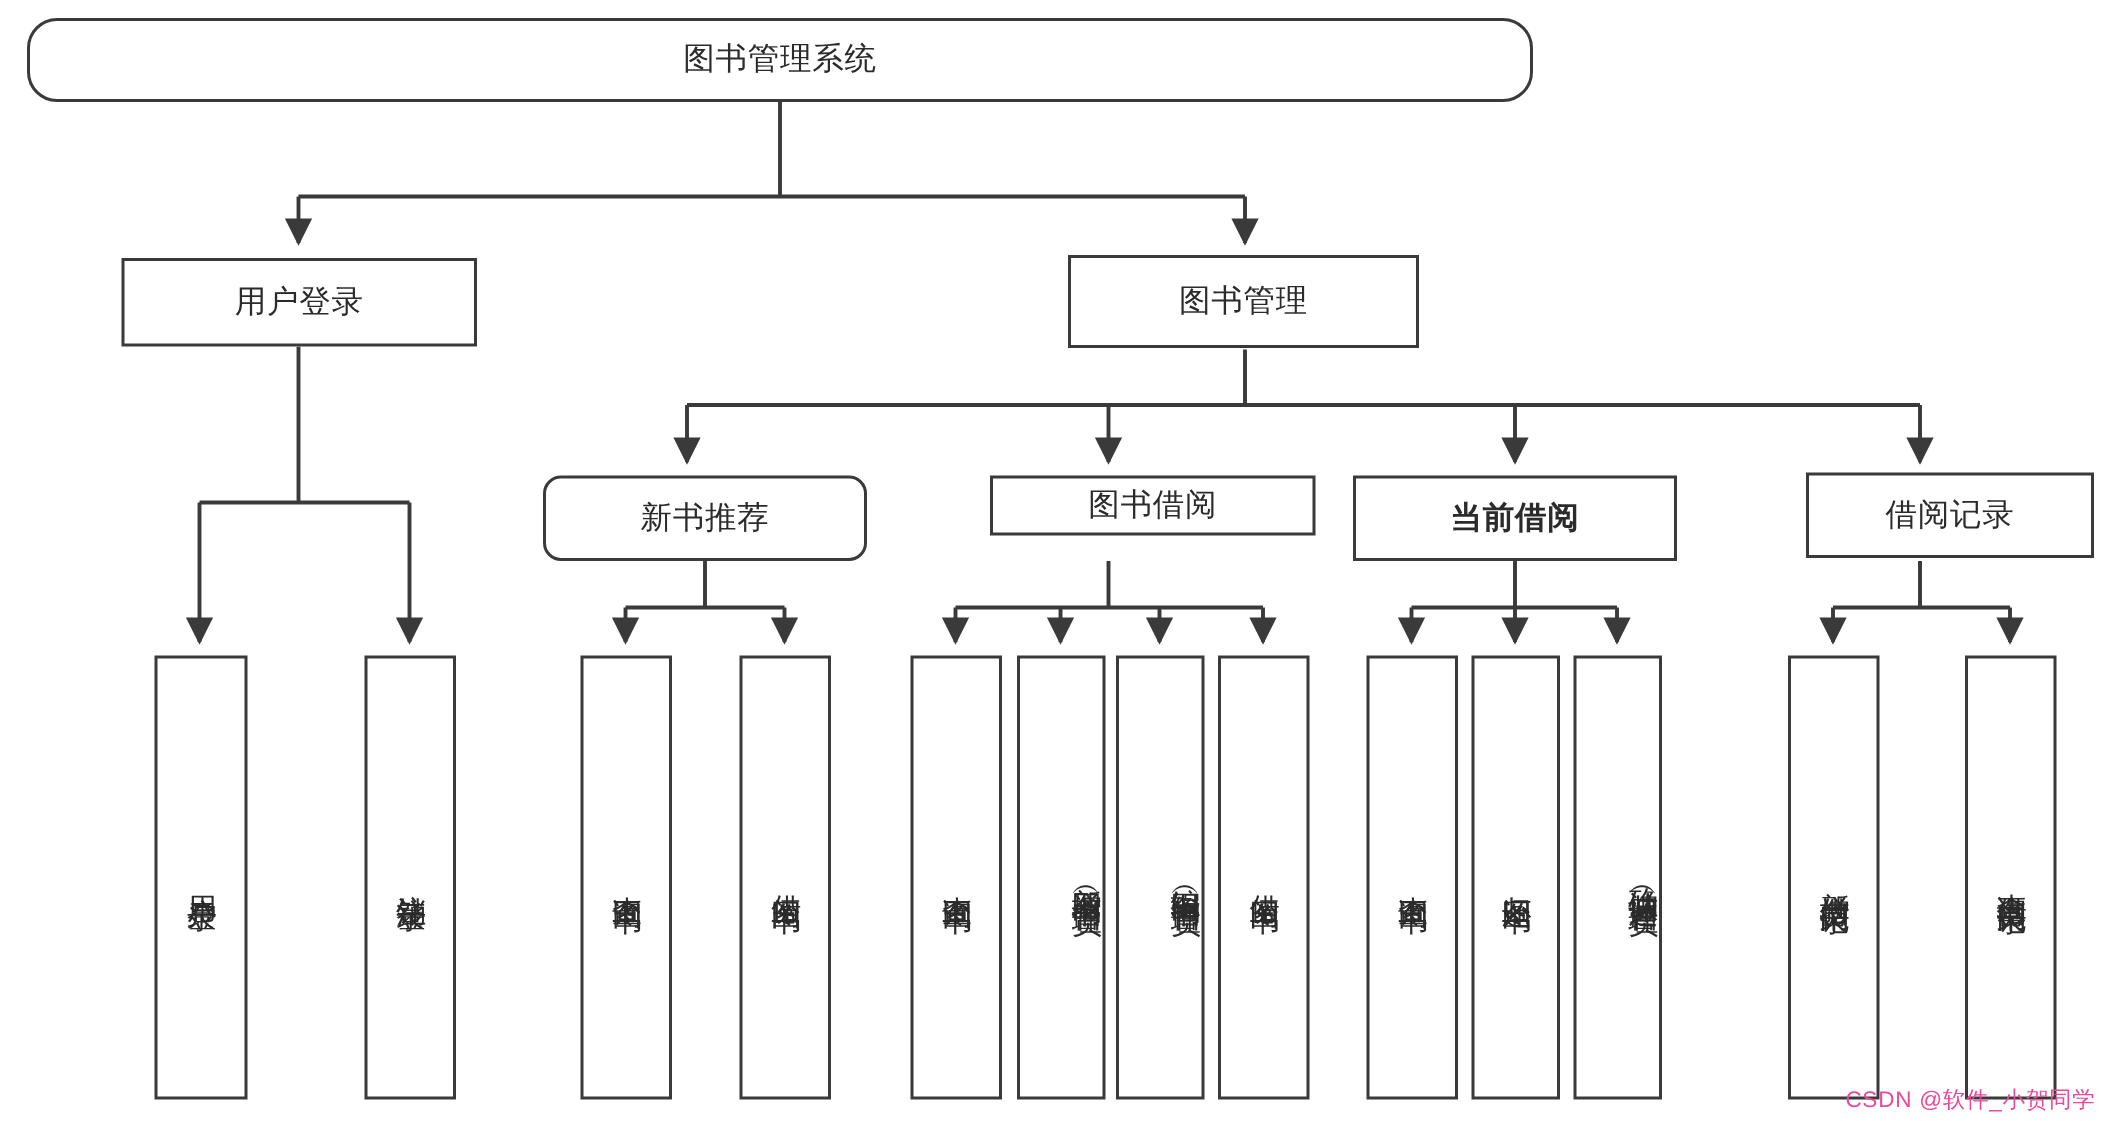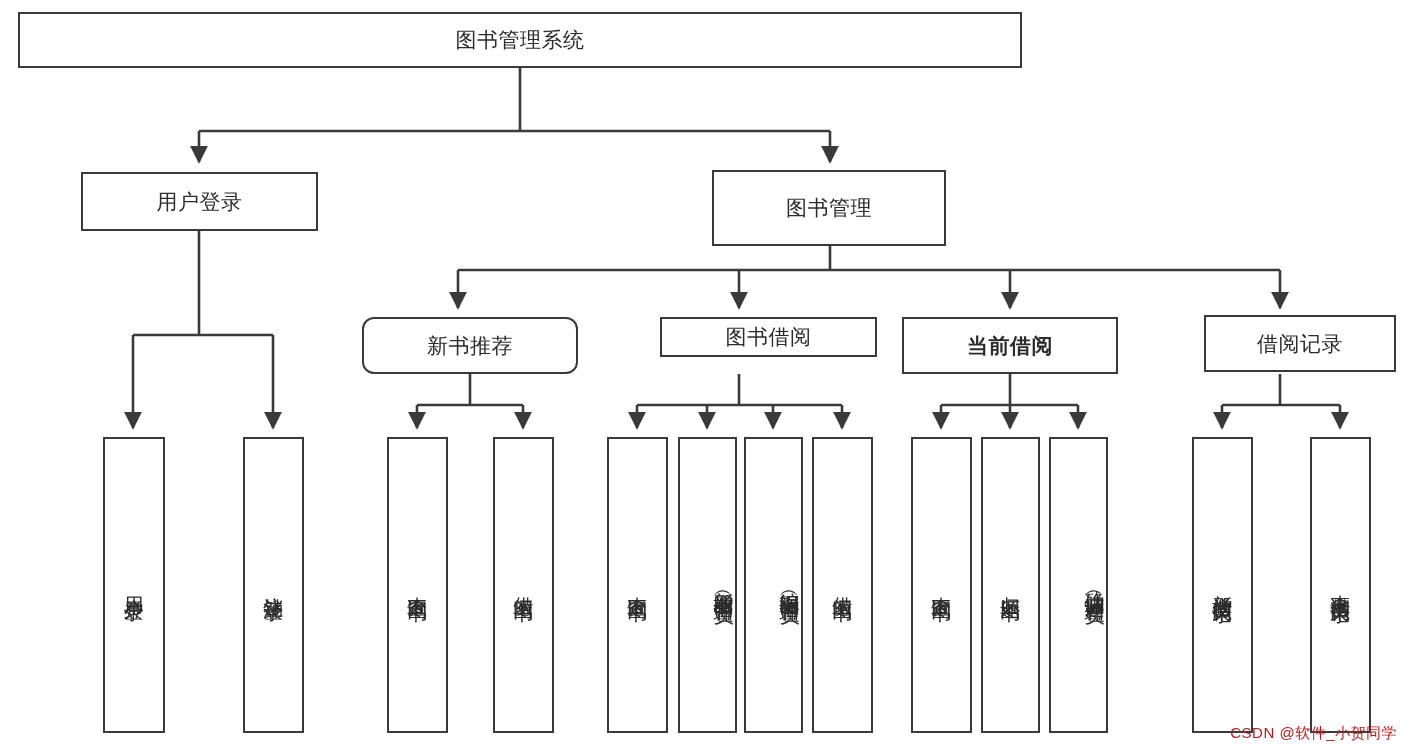--- a/index.html
+++ b/index.html
@@ -41,21 +41,21 @@
   }
   .node.vert.toppin{
     align-items:flex-start;
   }
   .label{display:block;}
   #watermark{
     position:absolute;
     right:8px;
     bottom:4px;
     font-size:15px;
-    color:#b91c1c;
+    color:#ec4899;
     letter-spacing:0.5px;
     white-space:nowrap;
     pointer-events:none;
   }
 </style>
 </head>
 <body>
 
 <div id="diagram">
 
@@ -102,28 +102,28 @@
       <path d="M 1010 405 L 1010 428" marker-end="url(#arrow)"></path>
       <path d="M 1078 405 L 1078 428" marker-end="url(#arrow)"></path>
 
       <path d="M 1280 374 L 1280 405"></path>
       <path d="M 1222 405 L 1340 405"></path>
       <path d="M 1222 405 L 1222 428" marker-end="url(#arrow)"></path>
       <path d="M 1340 405 L 1340 428" marker-end="url(#arrow)"></path>
     </g>
   </svg>
 
-  <div class="node horiz" style="left:18px;top:12px;width:1004px;height:56px;">
+  <div class="node horiz" style="left:18px;top:12px;width:1004px;height:56px;border-radius:20px;">
     <span class="label">图书管理系统</span>
   </div>
 
   <div class="node horiz" style="left:81px;top:172px;width:237px;height:59px;">
     <span class="label">用户登录</span>
   </div>
-  <div class="node horiz" style="left:712px;top:170px;width:234px;height:76px;">
+  <div class="node horiz" style="left:712px;top:170px;width:234px;height:62px;">
     <span class="label">图书管理</span>
   </div>
 
   <div class="node horiz" style="left:362px;top:317px;width:216px;height:57px;border-radius:12px;">
     <span class="label">新书推荐</span>
   </div>
   <div class="node horiz" style="left:660px;top:317px;width:217px;height:40px;">
     <span class="label">图书借阅</span>
   </div>
   <div class="node horiz" style="left:902px;top:317px;width:216px;height:57px;font-weight:bold;">

